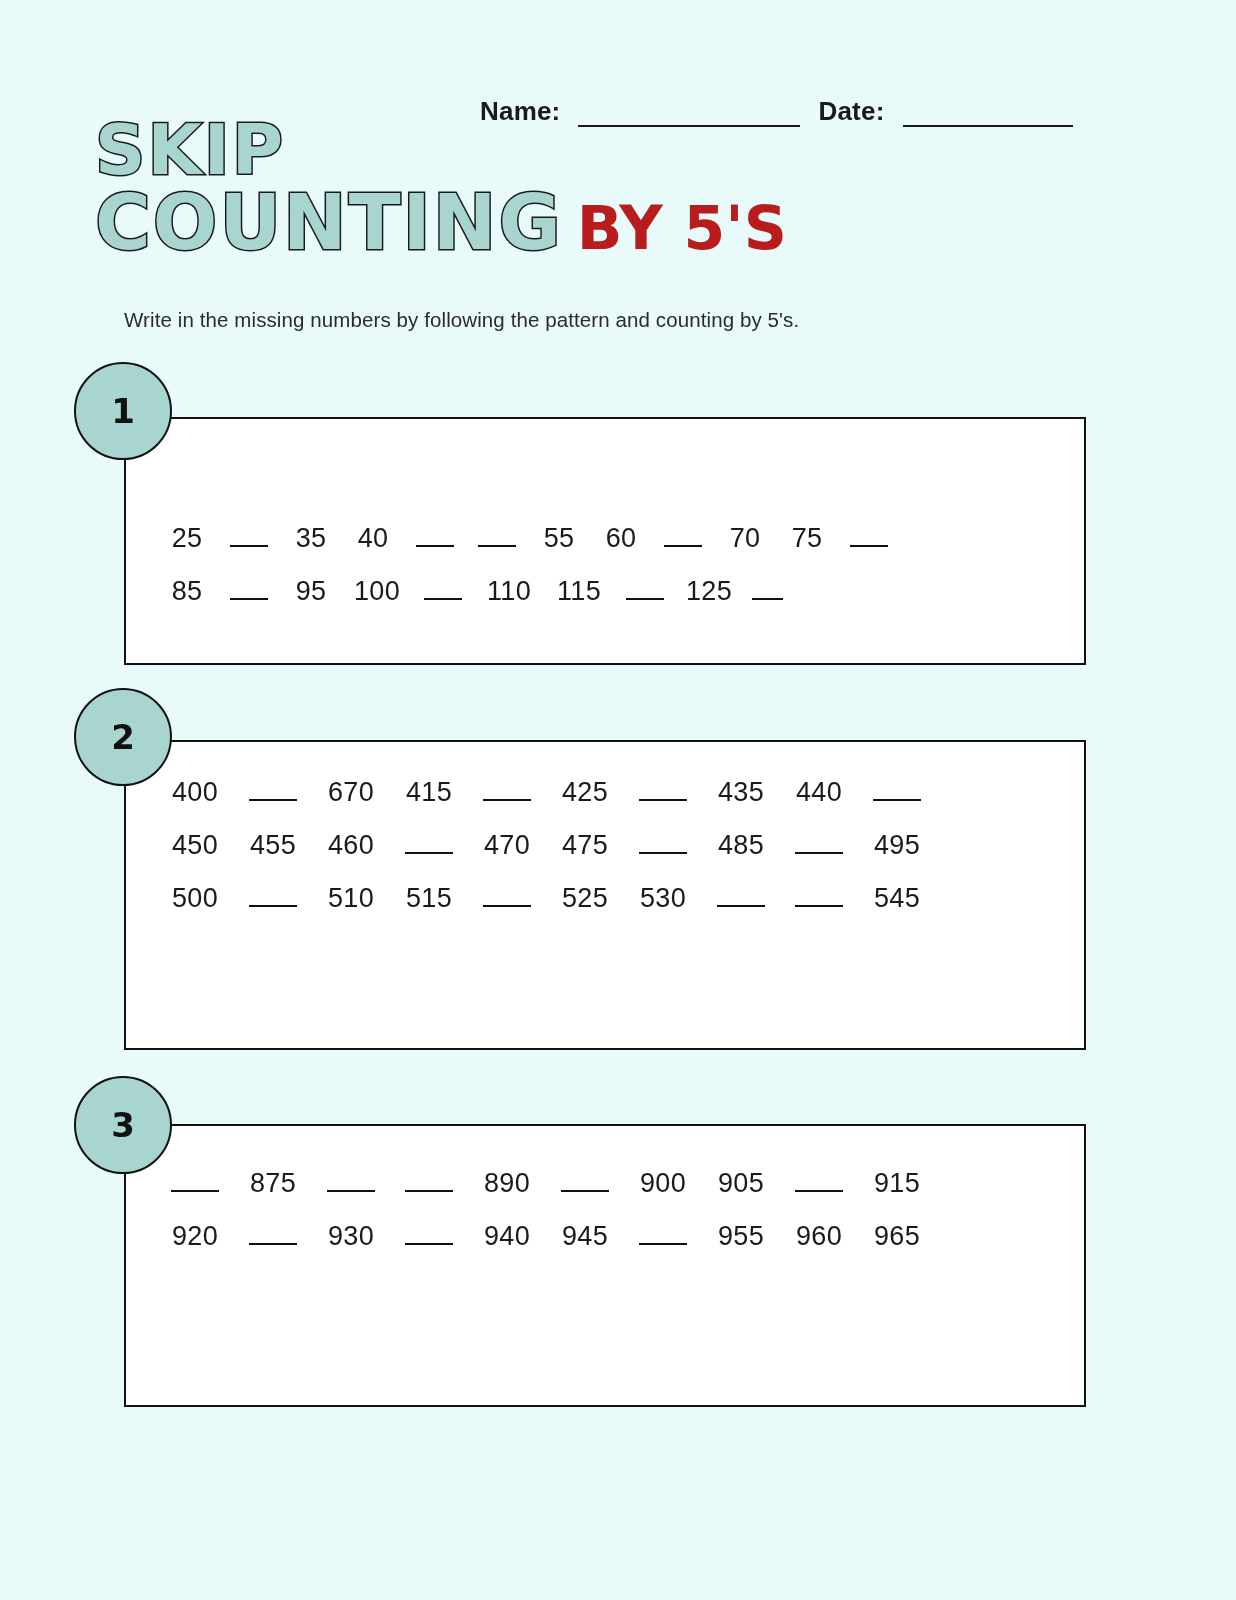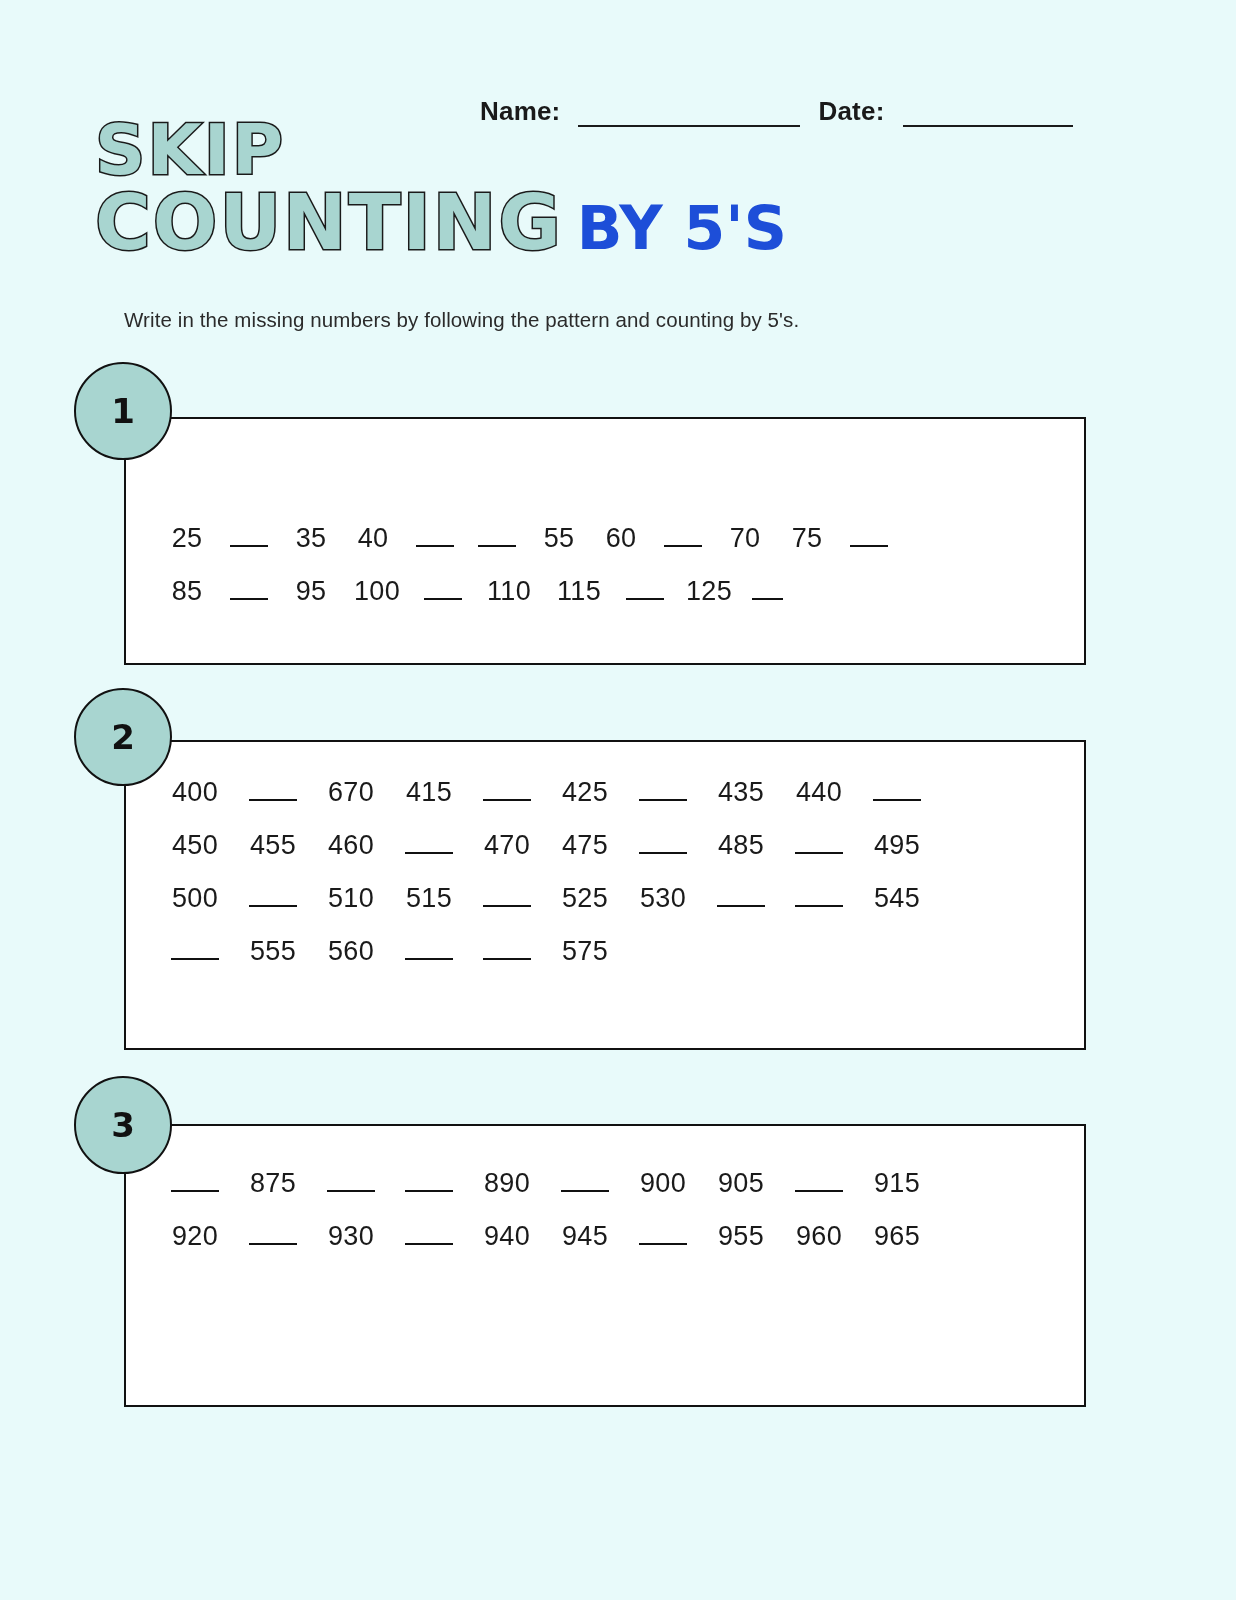--- a/index.html
+++ b/index.html
@@ -50,21 +50,21 @@
     -webkit-text-stroke: 3px #1a1a1a;
     paint-order: stroke fill;
     text-transform: uppercase;
   }
   .title-line.l1 .outlined { font-size: 70px; }
   .title-line.l2 { margin-top: 6px; display: flex; align-items: baseline; gap: 14px; }
   .solid {
     font-family: "DejaVu Sans", sans-serif;
     font-weight: 700;
     font-size: 60px;
-    color: #1d4ed8;
+    color: #b91c1c;
     letter-spacing: 0px;
   }
   .subtitle {
     position: absolute;
     top: 308px;
     left: 124px;
     font-size: 20.5px;
     color: #2b2b2b;
     letter-spacing: .1px;
   }
@@ -206,28 +206,20 @@
         <span class="cell" style="width: 78px;"><span class="blank" style="width: 48px;"></span></span>
         <span class="cell" style="width: 78px;"><span class="num">510</span></span>
         <span class="cell" style="width: 78px;"><span class="num">515</span></span>
         <span class="cell" style="width: 78px;"><span class="blank" style="width: 48px;"></span></span>
         <span class="cell" style="width: 78px;"><span class="num">525</span></span>
         <span class="cell" style="width: 78px;"><span class="num">530</span></span>
         <span class="cell" style="width: 78px;"><span class="blank" style="width: 48px;"></span></span>
         <span class="cell" style="width: 78px;"><span class="blank" style="width: 48px;"></span></span>
         <span class="cell" style="width: 78px;"><span class="num">545</span></span>
       </div>
-      <div class="row">
-        <span class="cell" style="width: 78px;"><span class="blank" style="width: 48px;"></span></span>
-        <span class="cell" style="width: 78px;"><span class="num">555</span></span>
-        <span class="cell" style="width: 78px;"><span class="num">560</span></span>
-        <span class="cell" style="width: 78px;"><span class="blank" style="width: 48px;"></span></span>
-        <span class="cell" style="width: 78px;"><span class="blank" style="width: 48px;"></span></span>
-        <span class="cell" style="width: 78px;"><span class="num">575</span></span>
-      </div>
     </div>
 </div>
 <div class="badge" id="badge2">2</div>
 
 <div class="box" id="box3">
   <div class="rows" id="rows3">
       <div class="row">
         <span class="cell" style="width: 78px;"><span class="blank" style="width: 48px;"></span></span>
         <span class="cell" style="width: 78px;"><span class="num">875</span></span>
         <span class="cell" style="width: 78px;"><span class="blank" style="width: 48px;"></span></span>

